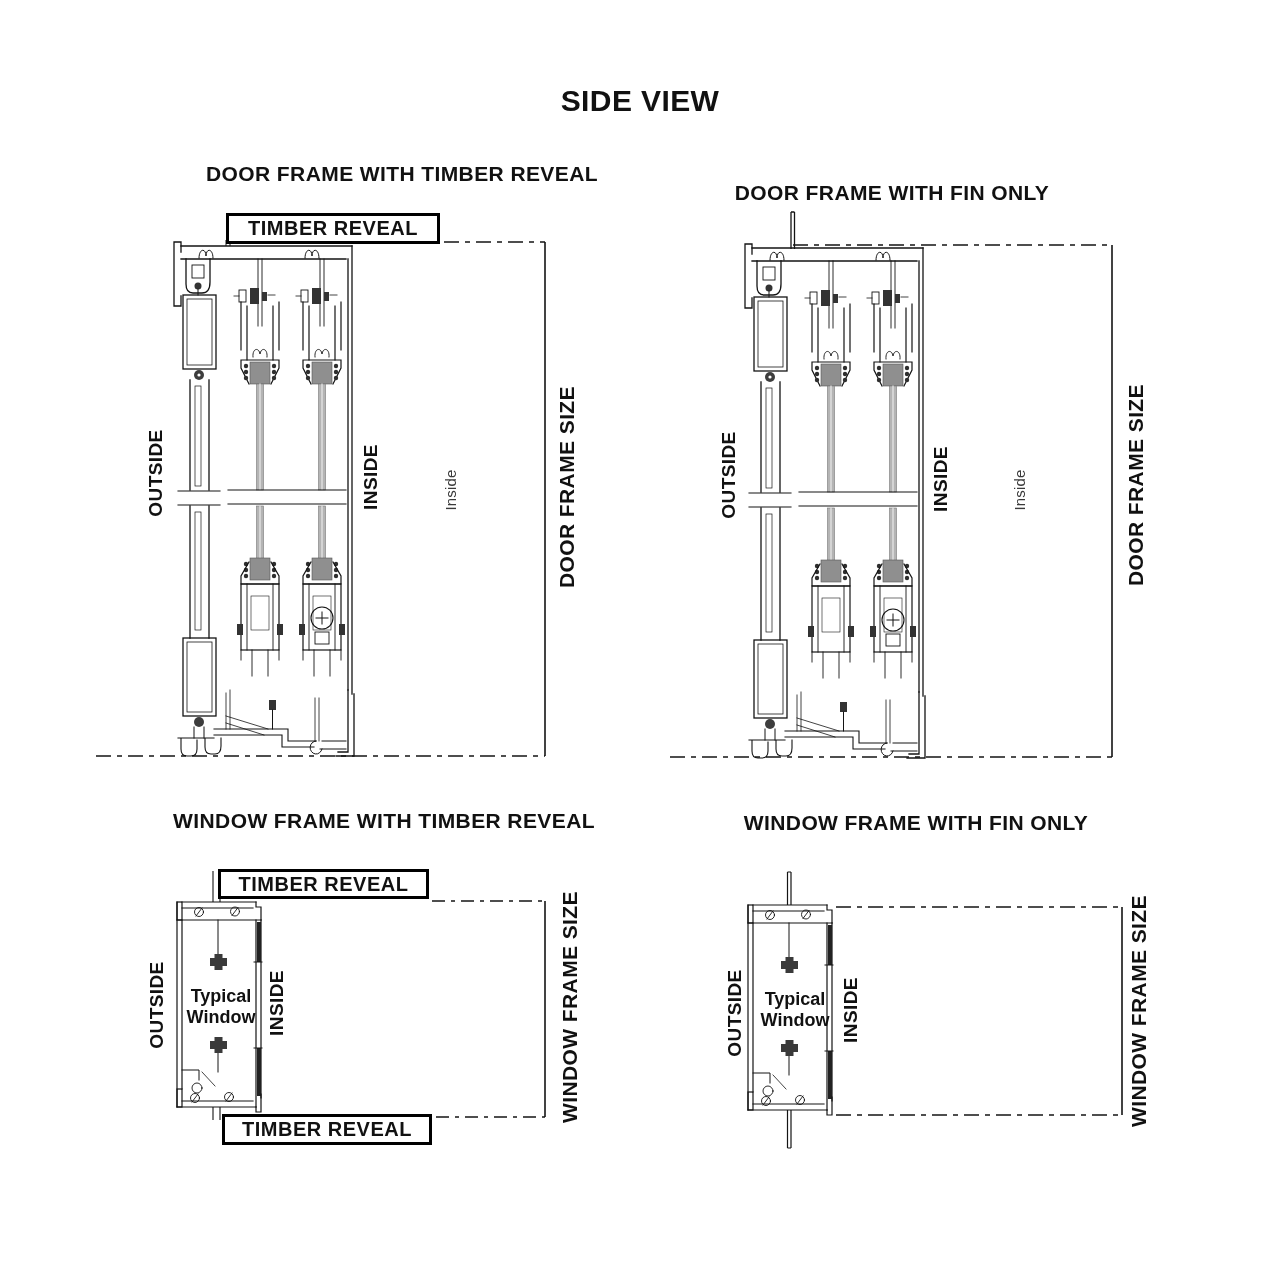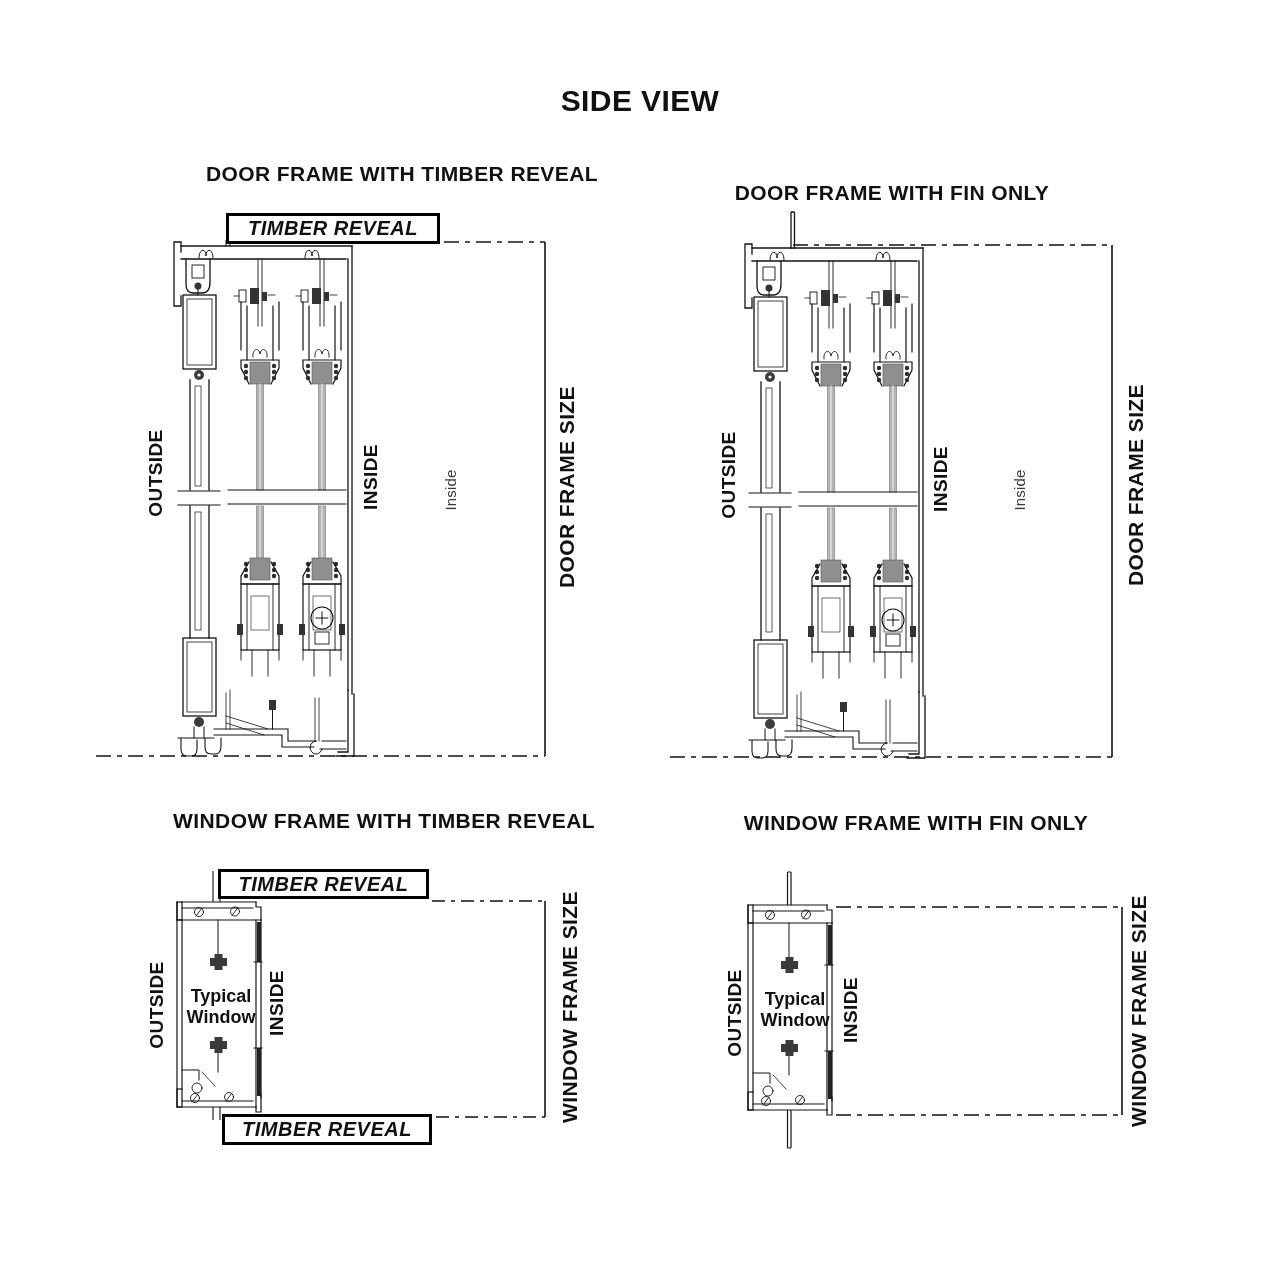--- a/index.html
+++ b/index.html
@@ -8,21 +8,21 @@
     font-family:"Liberation Sans",sans-serif;color:#111;overflow:hidden;
   }
   .art{position:absolute;left:0;top:0;}
   .lbl{position:absolute;white-space:nowrap;font-weight:bold;letter-spacing:.4px;}
   .rot{transform:translate(-50%,-50%) rotate(-90deg);}
   .hor{transform:translate(-50%,-50%);}
   .note{font-weight:400;color:#3a3a3a;letter-spacing:.2px;}
   .box{
     position:absolute;border:3px solid #000;background:#fff;
     display:flex;align-items:center;justify-content:center;
-    font-weight:bold;font-size:20px;letter-spacing:.5px;box-sizing:border-box;font-style:italic;
+    font-weight:bold;font-size:20px;letter-spacing:.5px;box-sizing:border-box;
   }
   .twin{
     position:absolute;font-weight:bold;font-size:18px;text-align:center;
     line-height:1.15;transform:translate(-50%,-50%);white-space:pre-line;
   }
   .fs30{font-size:30px;text-align:center;} .fs21{font-size:21px;} .fs19{font-size:19px;} .fs15{font-size:15px;}
 </style>
 </head>
 <body>
 

